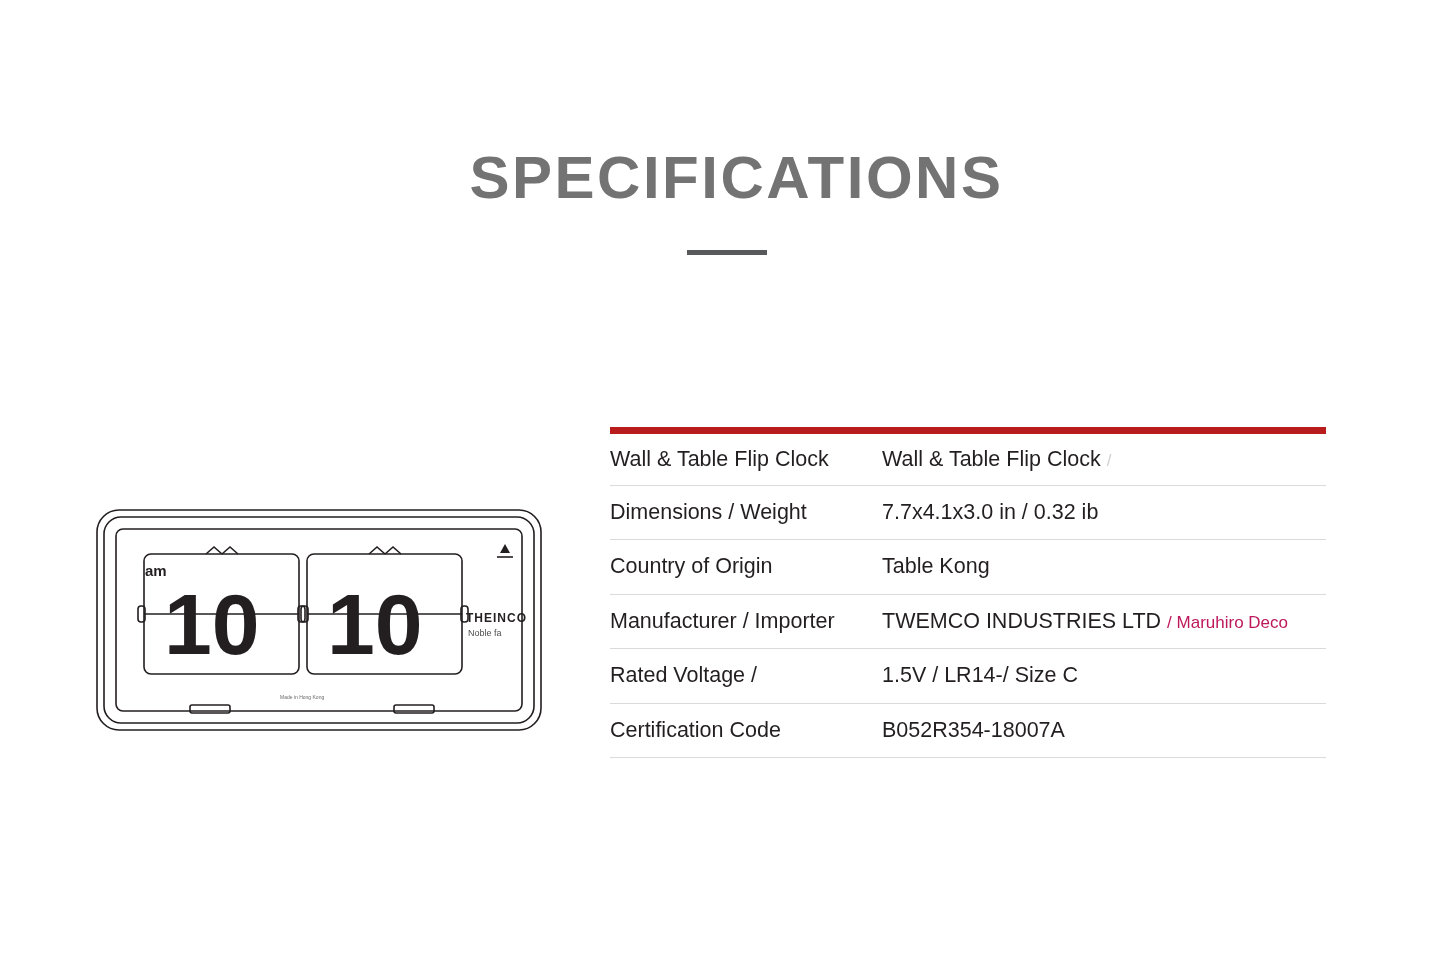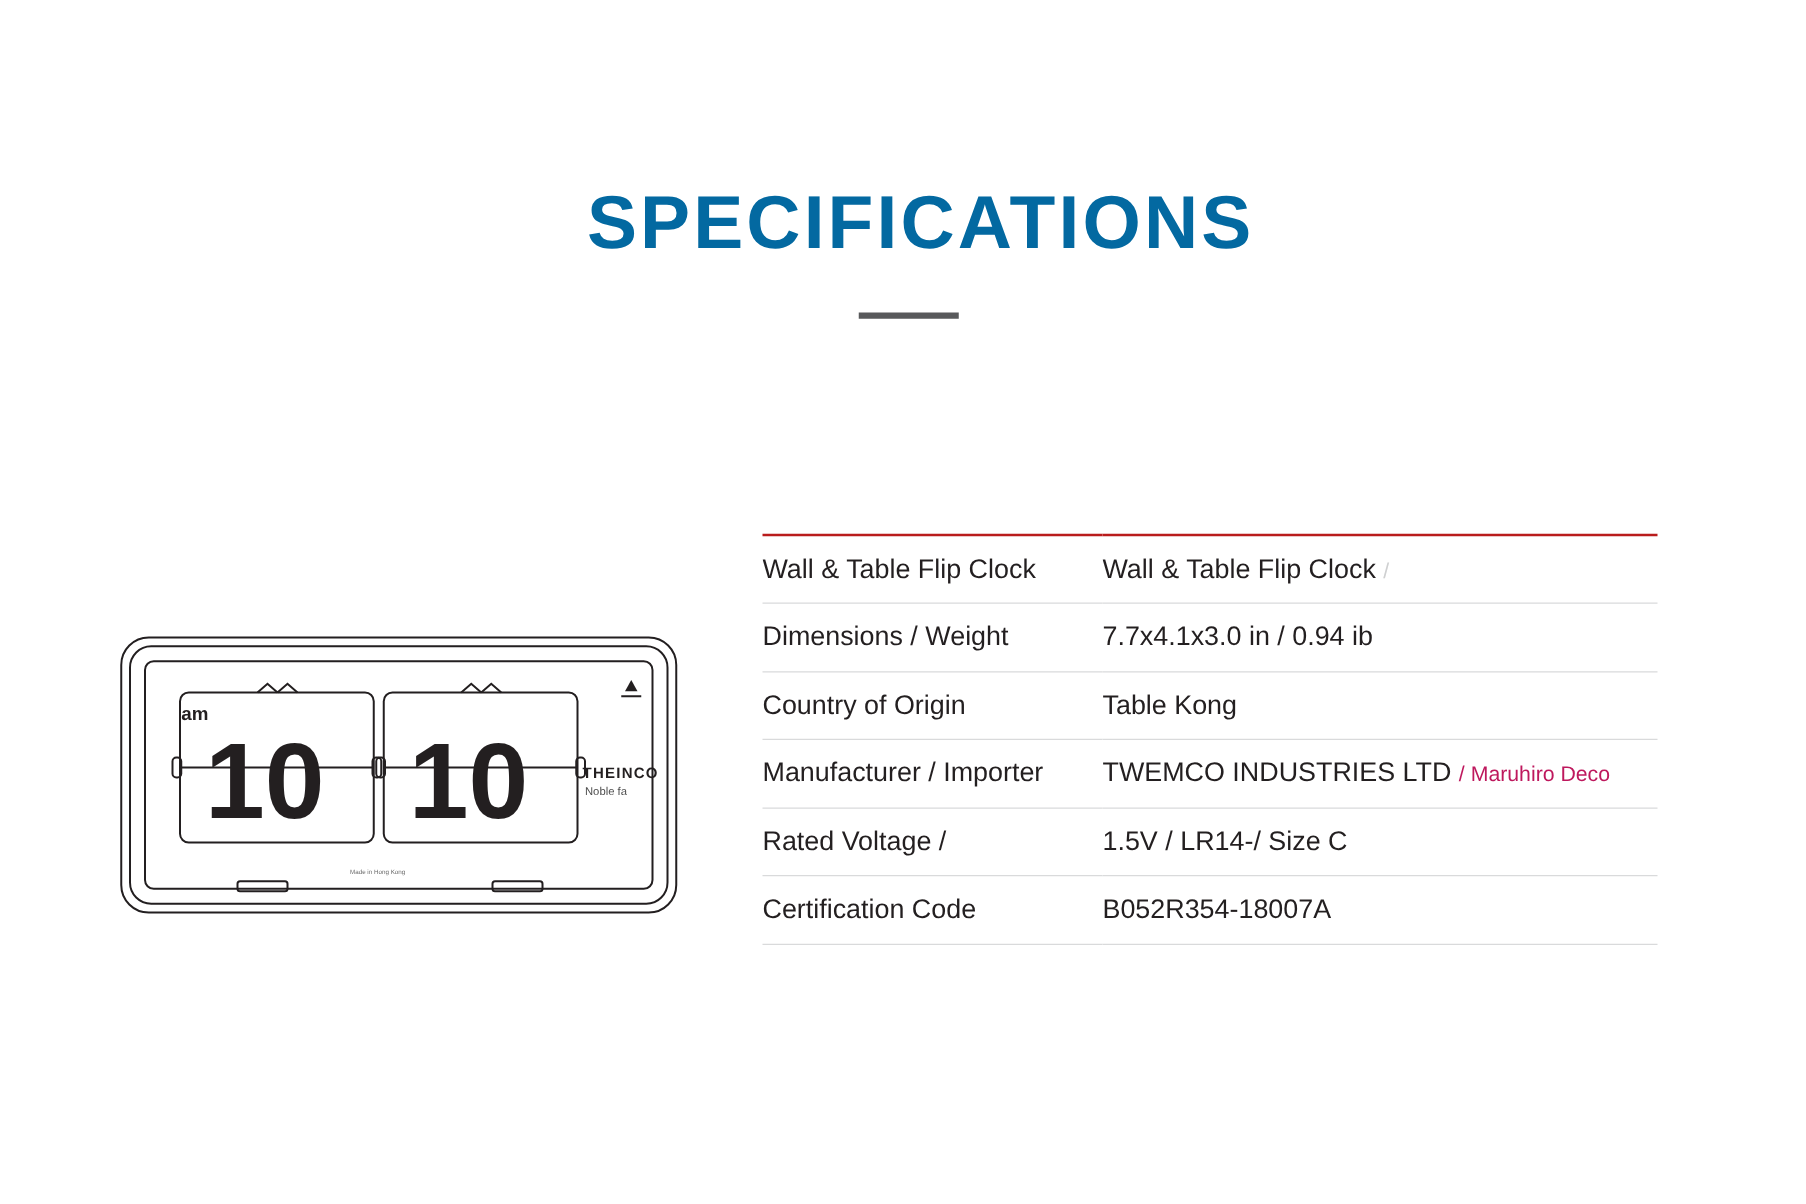--- a/index.html
+++ b/index.html
@@ -21,21 +21,21 @@
     position: absolute;
     top: 148px;
     left: 0;
     width: 1445px;
     text-align: center;
   }
   .spec-title {
     font-size: 60px;
     font-weight: bold;
     letter-spacing: 2.5px;
-    color: #0369a1;
+    color: #737373;
     line-height: 1;
     margin: 0;
     padding-left: 28px;
   }
   .title-rule {
     width: 80px;
     height: 5px;
     background: #58595b;
     margin: 42px auto 0 auto;
     margin-left: auto;
@@ -67,21 +67,21 @@
   }
   .spec-table td {
     border-top: 1px solid #d9dadb;
     border-bottom: 1px solid #d9dadb;
     padding: 0;
     vertical-align: middle;
     font-size: 21.5px;
     color: #231f20;
     white-space: nowrap;
   }
-  .spec-table tr:first-child td { border-top: 2px solid #b91c1c; }
+  .spec-table tr:first-child td { border-top: 7px solid #b91c1c; }
   .col-label {
     width: 272px;
     padding-left: 16px;
   }
   .col-value {
     padding-left: 18px;
     position: relative;
     overflow: hidden;
   }
   .label-txt, .value-txt {
@@ -167,21 +167,21 @@
       <td class="col-value">
         <span class="value-txt">Wall &amp; Table Flip Clock</span>
         <span class="value-sub ghost">/</span>
       </td>
     </tr>
     <tr>
       <td class="col-label">
         <span class="label-txt">Dimensions / Weight</span>
       </td>
       <td class="col-value">
-        <span class="value-txt">7.7x4.1x3.0 in / 0.94 ib</span>
+        <span class="value-txt">7.7x4.1x3.0 in / 0.32 ib</span>
       </td>
     </tr>
     <tr>
       <td class="col-label">
         <span class="label-txt">Country of Origin</span>
       </td>
       <td class="col-value">
         <span class="value-txt">Table Kong</span>
       </td>
     </tr>

